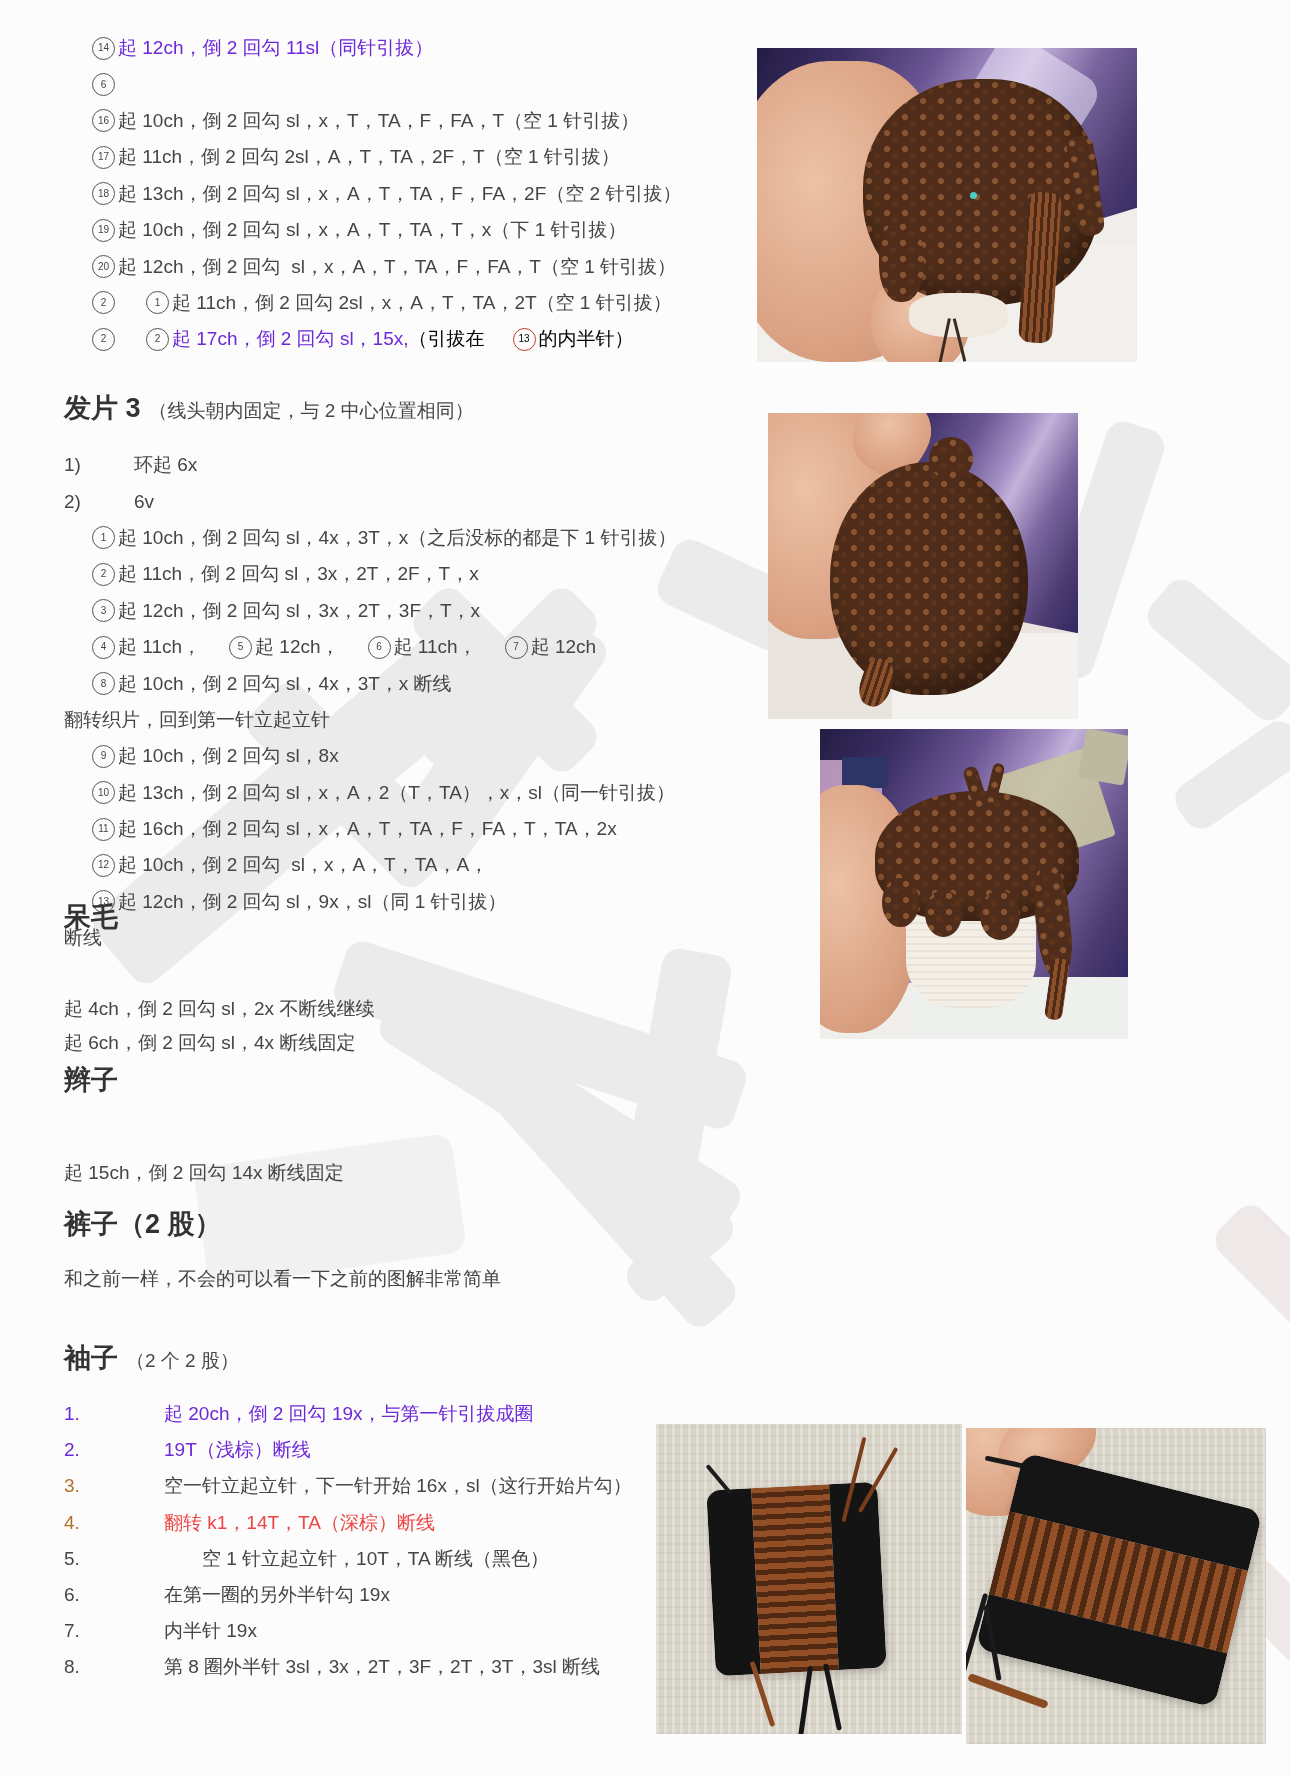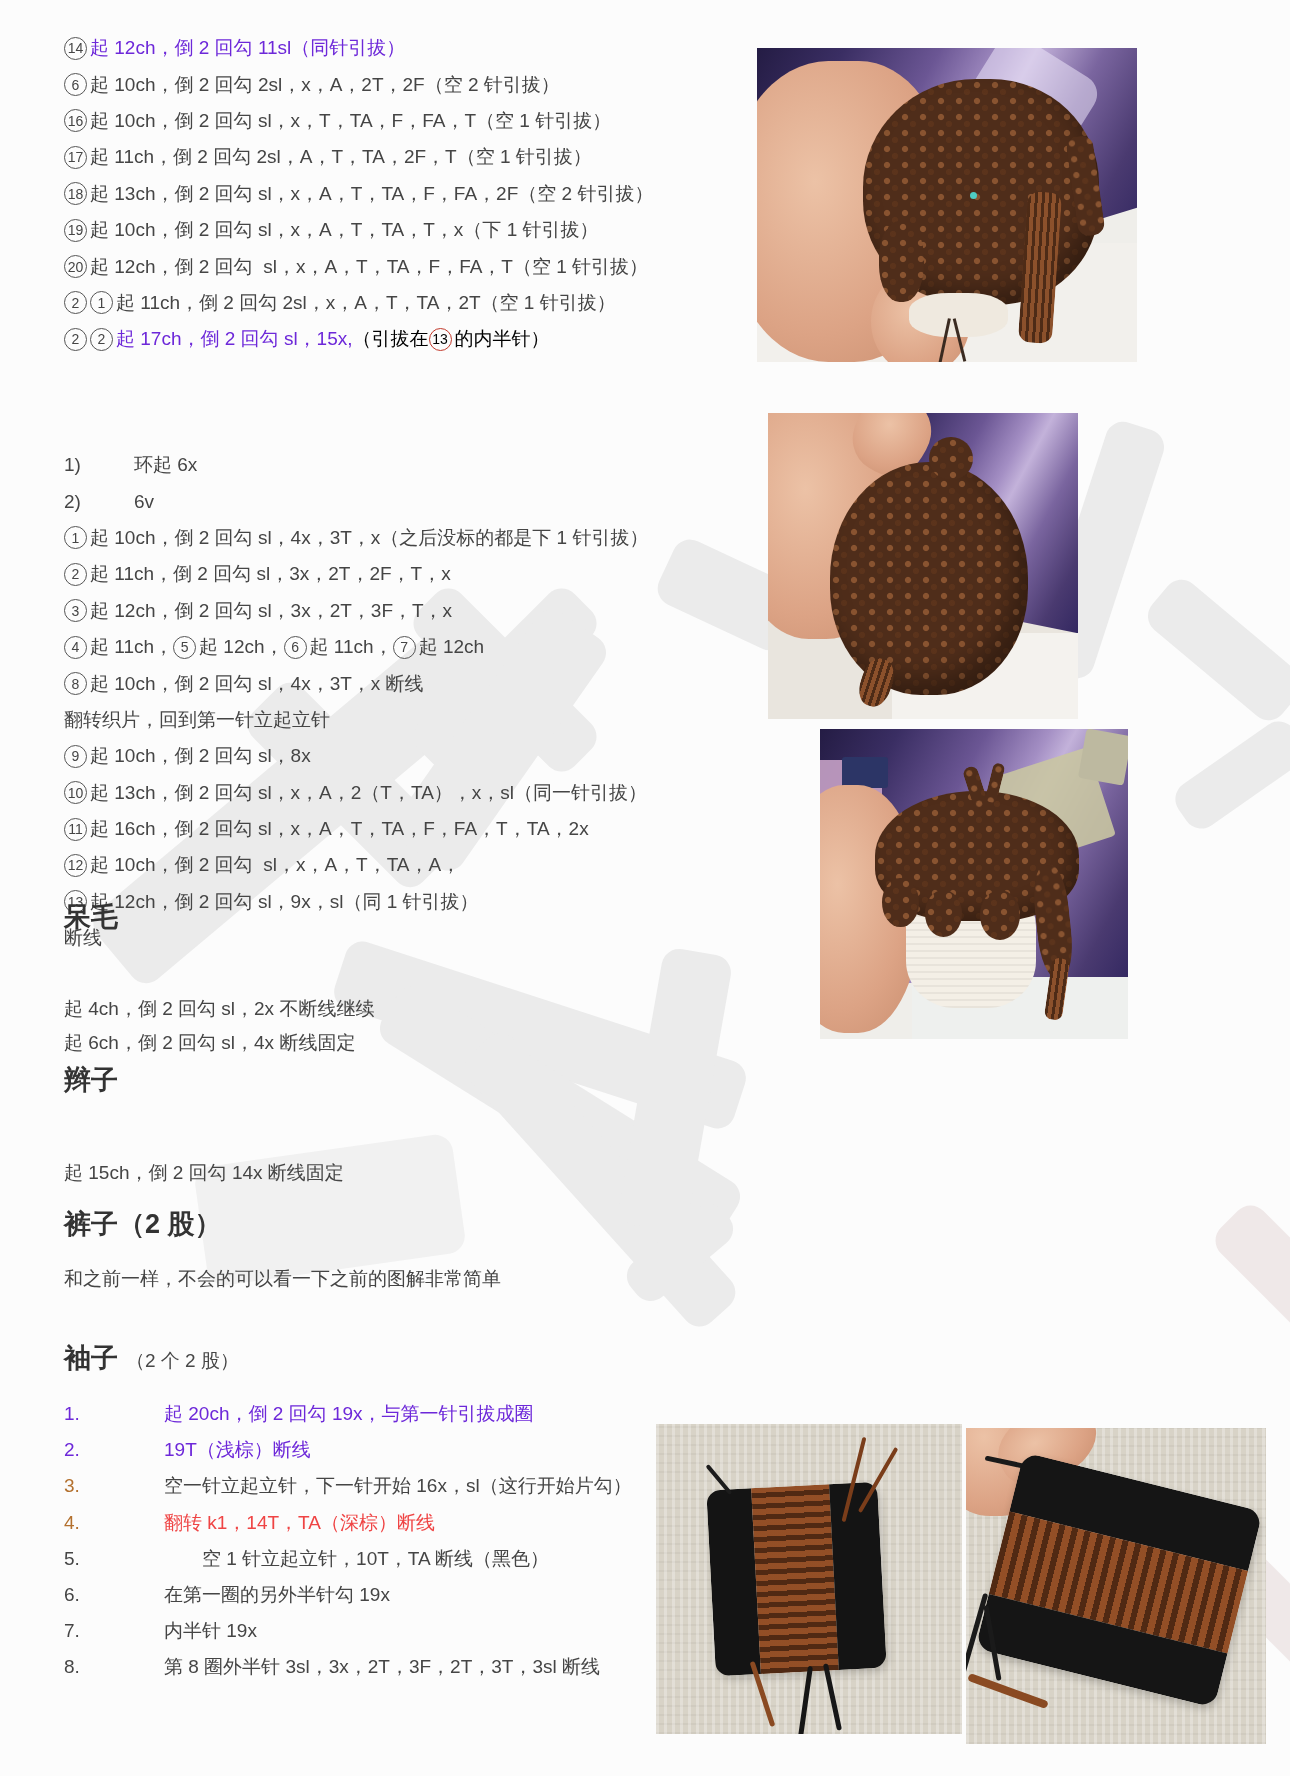--- a/index.html
+++ b/index.html
@@ -11,21 +11,21 @@
   .wm.pink{background:#efe8e8;}
   .wm.soft{background:#f1f1f1;}
 
   
   .tblock{position:absolute;left:64px;z-index:2;white-space:nowrap;}
   .line{display:flex;align-items:center;height:36.4px;font-size:19px;}
   .rows-sm .line{height:34px;}
   .seg{white-space:pre;}
   .cnum{display:inline-flex;align-items:center;justify-content:center;
         width:21px;height:21px;min-width:21px;border:1.6px solid #555;border-radius:50%;
-        font-size:14px;margin-right:3px;line-height:1;}
+        font-size:10px;margin-right:3px;line-height:1;margin-left:28px;}
   .lbl{display:inline-block;min-width:70px;}
   .xiuzi-rows .lbl{min-width:100px;}
   .xiuzi-rows .line{height:36.2px;}
   .c-tan{color:#6d28d9;border-color:#b08f4a;}
   .c-red{color:#000000;border-color:#c2392b;}
   .c-brown{color:#ef4444;}
   .c-orange{color:#b3702e;}
   .heading{position:absolute;left:64px;z-index:2;font-size:27px;font-weight:bold;color:#333;white-space:nowrap;}
   .heading .sub{font-size:19px;font-weight:normal;color:#474747;margin-left:8px;}
 
@@ -71,21 +71,20 @@
   <div class="wm pink" style="left:1200px;top:1260px;width:200px;height:60px;transform:rotate(45deg);"></div>
   <div class="wm pink" style="left:1190px;top:1580px;width:170px;height:55px;transform:rotate(45deg);"></div>
 
   <div class="tblock" style="top:30px">
       <div class="line">
         <span class="cnum">14</span>
         <span class="seg c-tan">起 12ch，倒 2 回勾 11sl（同针引拔）</span>
       </div>
       <div class="line">
         <span class="cnum">6</span>
-        <span class="seg">起 10ch，倒 2 回勾 2sl，x，A，2T，2F（空 2 针引拔）</span>
       </div>
       <div class="line">
         <span class="cnum">16</span>
         <span class="seg">起 10ch，倒 2 回勾 sl，x，T，TA，F，FA，T（空 1 针引拔）</span>
       </div>
       <div class="line">
         <span class="cnum">17</span>
         <span class="seg">起 11ch，倒 2 回勾 2sl，A，T，TA，2F，T（空 1 针引拔）</span>
       </div>
       <div class="line">
@@ -108,20 +107,23 @@
       <div class="line">
         <span class="cnum">2</span>
         <span class="cnum">2</span>
         <span class="seg c-tan">起 17ch，倒 2 回勾 sl，15x,</span>
         <span class="seg c-red">（引拔在</span>
         <span class="cnum c-red">13</span>
         <span class="seg c-red">的内半针）</span>
       </div>
     </div>
 
+  <div class="heading" style="top:390px">
+    <span>发片 3</span><span class="sub">（线头朝内固定，与 2 中心位置相同）</span>
+  </div>
   <div class="tblock" style="top:447px">
       <div class="line">
         <span class="lbl">1)</span>
         <span class="seg">环起 6x</span>
       </div>
       <div class="line">
         <span class="lbl">2)</span>
         <span class="seg">6v</span>
       </div>
       <div class="line">

